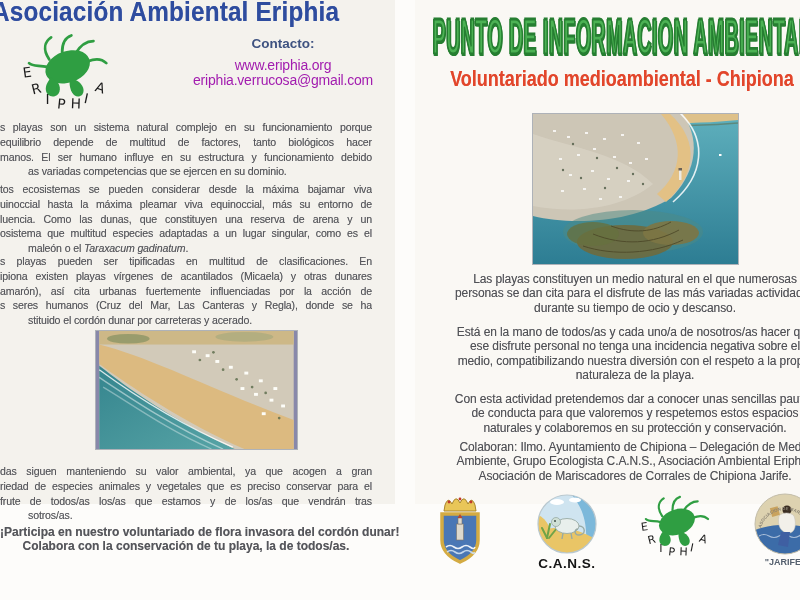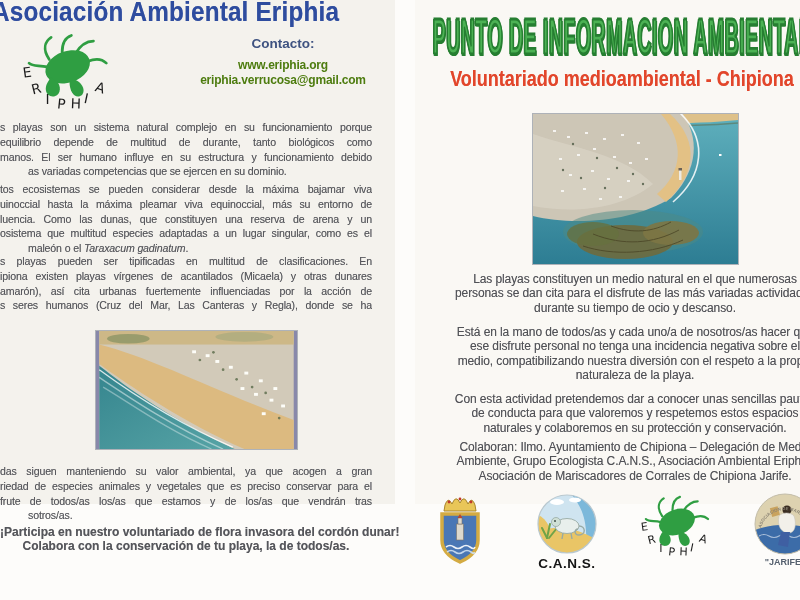--- a/index.html
+++ b/index.html
@@ -15,21 +15,21 @@
   .lp-title{
     position:absolute;top:-3px;left:-8px;white-space:nowrap;
     font-size:27px;font-weight:bold;color:#2e4c9f;
     transform:scale(0.9,1.02);transform-origin:left top;letter-spacing:0.2px;
     text-shadow:0 0 0.5px rgba(46,76,159,.55);
   }
   .crab-wrap{position:absolute;}
   .crab-left{left:18px;top:30px;}
   .contact{position:absolute;top:36px;left:170px;width:226px;text-align:center;}
   .contact-label{font-size:13.5px;font-weight:bold;color:#3e5280;margin-bottom:7px;}
-  .contact-site,.contact-email{font-size:12px;font-weight:bold;color:#4d7c0f;line-height:15px;letter-spacing:-0.2px;}
+  .contact-site,.contact-email{font-size:14px;font-weight:normal;color:#a21caf;line-height:15px;letter-spacing:-0.2px;}
 
   .par{position:absolute;left:0;width:372px;color:#55565b;}
   .par .line{
     font-size:10.6px;letter-spacing:-0.15px;line-height:14.8px;height:14.8px;
     overflow:hidden;text-align:justify;text-align-last:justify;
     text-shadow:0 0 0.4px rgba(85,86,91,.5);
   }
   .par .line.line-last{text-align-last:left;margin-left:28px;}
 
   .cta{position:absolute;left:0;width:372px;text-align:center;color:#55565b;}
@@ -102,36 +102,37 @@
     </div>
 
     <div class="contact">
       <div class="contact-label">Contacto:</div>
       <div class="contact-site">www.eriphia.org</div>
       <div class="contact-email">eriphia.verrucosa@gmail.com</div>
     </div>
 
     <div class="par" style="top:120px">
         <div class="line">s playas son un sistema natural complejo en su funcionamiento porque</div>
-        <div class="line">equilibrio depende de multitud de durante, tanto biológicos como</div>
+        <div class="line">equilibrio depende de multitud de factores, tanto biológicos hacer</div>
         <div class="line">manos. El ser humano influye en su estructura y funcionamiento debido</div>
         <div class="line line-last">as variadas competencias que se ejercen en su dominio.</div>
       </div>
     <div class="par" style="top:182px">
         <div class="line">tos ecosistemas se pueden considerar desde la máxima bajamar viva</div>
         <div class="line">uinoccial hasta la máxima pleamar viva equinoccial, más su entorno de</div>
         <div class="line">luencia. Como las dunas, que constituyen una reserva de arena y un</div>
         <div class="line">osistema que multitud especies adaptadas a un lugar singular, como es el</div>
         <div class="line line-last">maleón o el <i>Taraxacum gadinatum</i>.</div>
       </div>
     <div class="par" style="top:254px">
         <div class="line">s playas pueden ser tipificadas en multitud de clasificaciones. En</div>
         <div class="line">ipiona existen playas vírgenes de acantilados (Micaela) y otras dunares</div>
         <div class="line">amarón), así cita urbanas fuertemente influenciadas por la acción de</div>
         <div class="line">s seres humanos (Cruz del Mar, Las Canteras y Regla), donde se ha</div>
+        <div class="line line-last">stituido el cordón dunar por carreteras y acerado.</div>
       </div>
 
     <div class="photo photo-left">
       <svg width="201" height="118" viewBox="0 0 201 122">
         <defs>
           <linearGradient id="seaL" x1="0" y1="0" x2="1" y2="1">
             <stop offset="0" stop-color="#35858e"></stop>
               <stop offset="1" stop-color="#57a4a6"></stop>
           </linearGradient>
         </defs>

